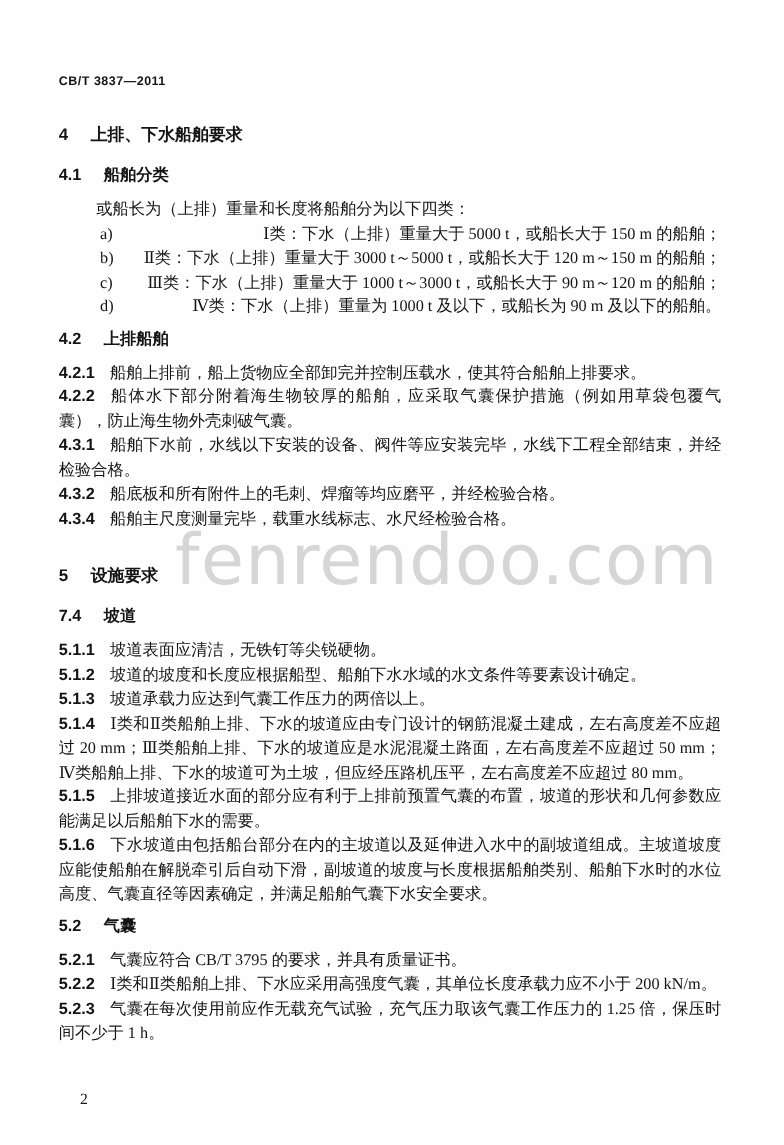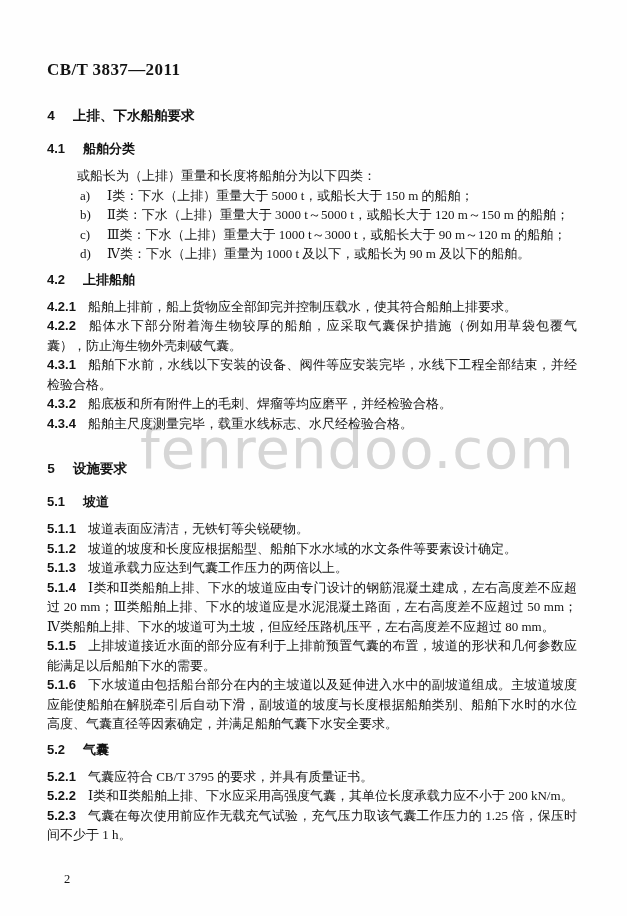--- a/index.html
+++ b/index.html
@@ -12,28 +12,28 @@
     color: #141414;
     font-family: "Liberation Serif", "DejaVu Serif", serif;
     overflow: hidden;
   }
   .content {
     position: relative;
     padding: 60px 50px 0 47px;
     z-index: 2;
   }
   .doc-header {
-    font-family: Liberation Serif, serif;
+    font-family: Liberation Sans, sans-serif;
     font-weight: bold;
-    font-size: 17px;
+    font-size: 10px;
     letter-spacing: 0.4px;
     margin-bottom: 14px;
   }
   .h1 {
-    font-family: Liberation Mono, monospace;
+    font-family: Liberation Sans, sans-serif;
     font-weight: bold;
     font-size: 13.5px;
     line-height: 20px;
     margin: 27px 0 12px 0;
   }
   .h1 .sec-no, .h2 .sec-no { margin-right: 18px; }
   .h2 {
     font-family: "Liberation Sans", "DejaVu Sans", sans-serif;
     font-weight: bold;
     font-size: 13px;
@@ -56,21 +56,21 @@
   .ship-class-list { padding-left: 33px; }
   .ship-class-item {
     display: flex;
     font-size: 13px;
     line-height: 19.5px;
   }
   .ship-class-item .marker {
     width: 27px;
     flex: 0 0 27px;
   }
-  .ship-class-item .li-text { flex: 1; }
+  .ship-class-item .li-text { flex: 1; text-align: right; }
   .watermark {
     position: absolute;
     left: 140px;
     top: 416px;
     z-index: 1;
     font-family: "DejaVu Sans", sans-serif;
     font-size: 56px;
     letter-spacing: 1px;
     color: #d2d2d2;
     opacity: 0.9;
@@ -135,21 +135,21 @@
 
     <p class="clause"><span class="cnum">4.3.1</span><span>船舶下水前，水线以下安装的设备、阀件等应安装完毕，水线下工程全部结束，并经检验合格。</span></p>
     <p class="clause"><span class="cnum">4.3.2</span><span>船底板和所有附件上的毛刺、焊瘤等均应磨平，并经检验合格。</span></p>
     <p class="clause"><span class="cnum">4.3.4</span><span>船舶主尺度测量完毕，载重水线标志、水尺经检验合格。</span></p>
 
     <div class="h1">
       <span class="sec-no">5</span><span>设施要求</span>
     </div>
 
     <div class="h2">
-      <span class="sec-no">5.1</span><span>坡道</span>
+      <span class="sec-no">7.4</span><span>坡道</span>
     </div>
 
     <p class="clause"><span class="cnum">5.1.1</span><span>坡道表面应清洁，无铁钉等尖锐硬物。</span></p>
     <p class="clause"><span class="cnum">5.1.2</span><span>坡道的坡度和长度应根据船型、船舶下水水域的水文条件等要素设计确定。</span></p>
     <p class="clause"><span class="cnum">5.1.3</span><span>坡道承载力应达到气囊工作压力的两倍以上。</span></p>
     <p class="clause"><span class="cnum">5.1.4</span><span>Ⅰ类和Ⅱ类船舶上排、下水的坡道应由专门设计的钢筋混凝土建成，左右高度差不应超过 20 mm；Ⅲ类船舶上排、下水的坡道应是水泥混凝土路面，左右高度差不应超过 50 mm；Ⅳ类船舶上排、下水的坡道可为土坡，但应经压路机压平，左右高度差不应超过 80 mm。</span></p>
     <p class="clause"><span class="cnum">5.1.5</span><span>上排坡道接近水面的部分应有利于上排前预置气囊的布置，坡道的形状和几何参数应能满足以后船舶下水的需要。</span></p>
     <p class="clause"><span class="cnum">5.1.6</span><span>下水坡道由包括船台部分在内的主坡道以及延伸进入水中的副坡道组成。主坡道坡度应能使船舶在解脱牵引后自动下滑，副坡道的坡度与长度根据船舶类别、船舶下水时的水位高度、气囊直径等因素确定，并满足船舶气囊下水安全要求。</span></p>
 
     <div class="h2">

